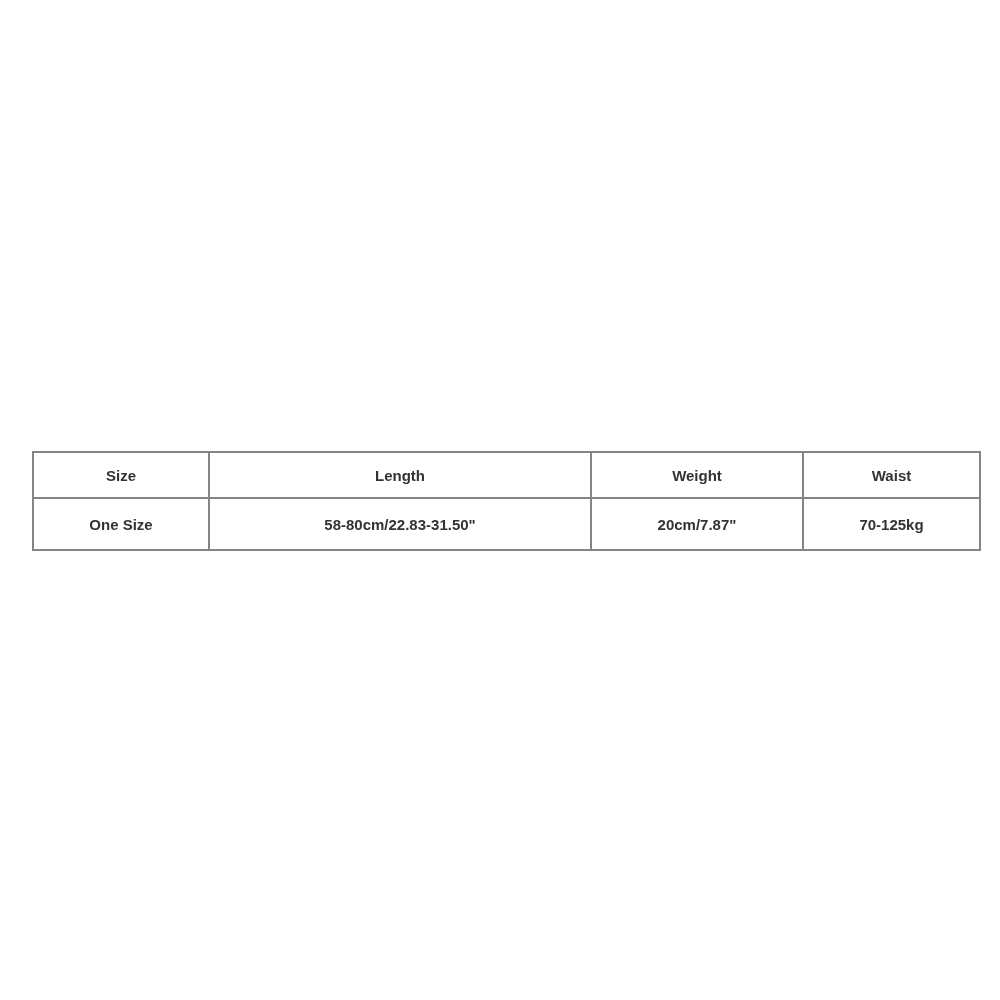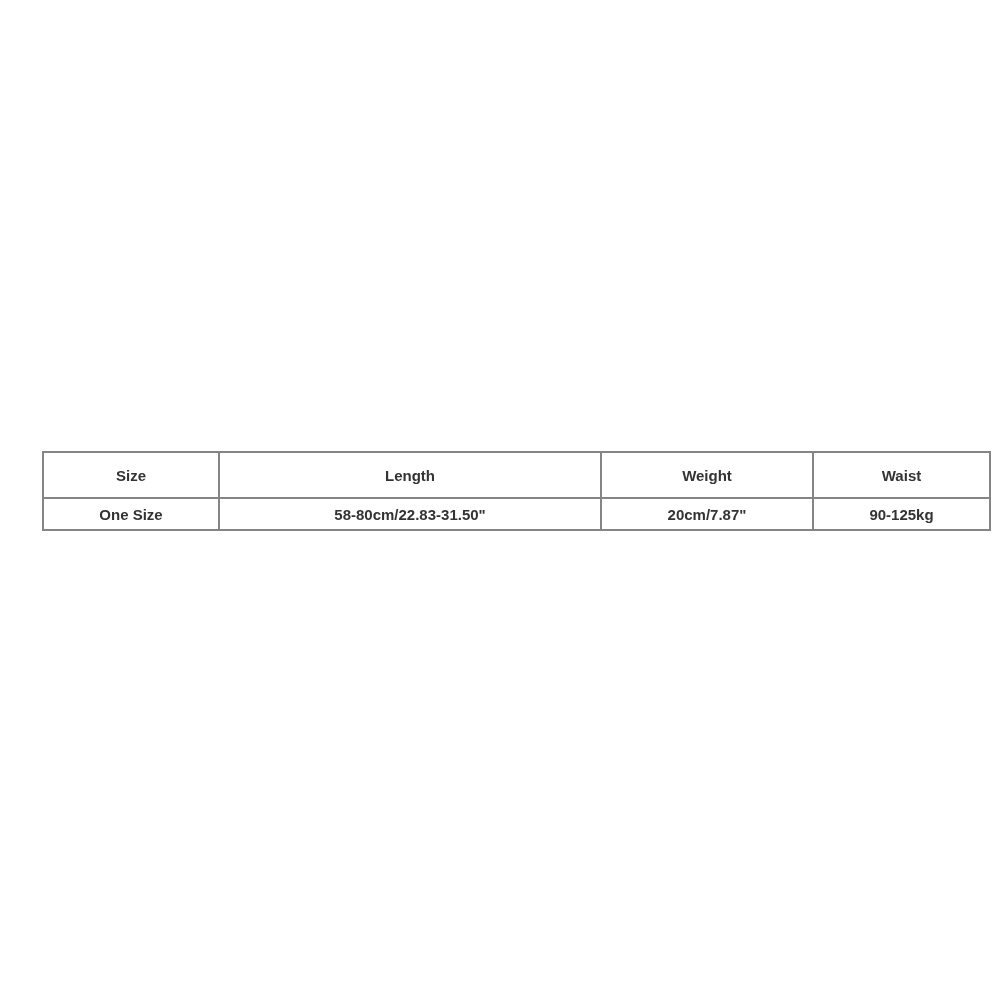--- a/index.html
+++ b/index.html
@@ -11,40 +11,40 @@
   }
   .canvas {
     position: relative;
     width: 1000px;
     height: 1000px;
     background: #ffffff;
     overflow: hidden;
   }
   table.size-chart {
     position: absolute;
-    left: 42px;
+    left: 32px;
     top: 451px;
     width: 947px;
     border-collapse: collapse;
     table-layout: fixed;
     border-radius: 17px;
   }
   table.size-chart td {
     border: 2px solid #858585;
     text-align: center;
     vertical-align: middle;
     font-size: 15px;
     font-weight: bold;
     color: #333333;
     background: #ffffff;
     overflow: hidden;
     white-space: nowrap;
   }
   tr.header-row { height: 46px; }
-  tr.data-row   { height: 32px; margin-top: 22px; }
+  tr.data-row   { height: 52px; margin-top: 22px; }
   col.c-size   { width: 176px; }
   col.c-waist  { width: 382px; }
   col.c-length { width: 212px; }
   col.c-weight { width: 177px; }
 </style>
 </head>
 <body>
 
 <div class="canvas">
   <table class="size-chart">
@@ -58,17 +58,17 @@
       <tr class="header-row">
         <td>Size</td>
         <td>Length</td>
         <td>Weight</td>
         <td>Waist</td>
       </tr>
       <tr class="data-row">
         <td>One Size</td>
         <td>58-80cm/22.83-31.50"</td>
         <td>20cm/7.87"</td>
-        <td>90-125kg</td>
+        <td>70-125kg</td>
       </tr>
     </tbody>
   </table>
 </div>
 
 </body></html>

